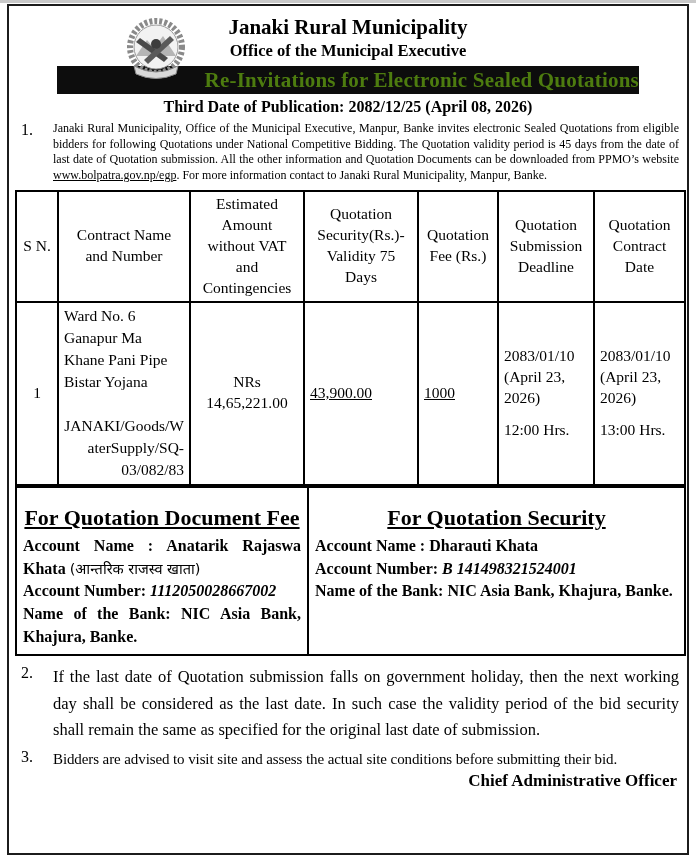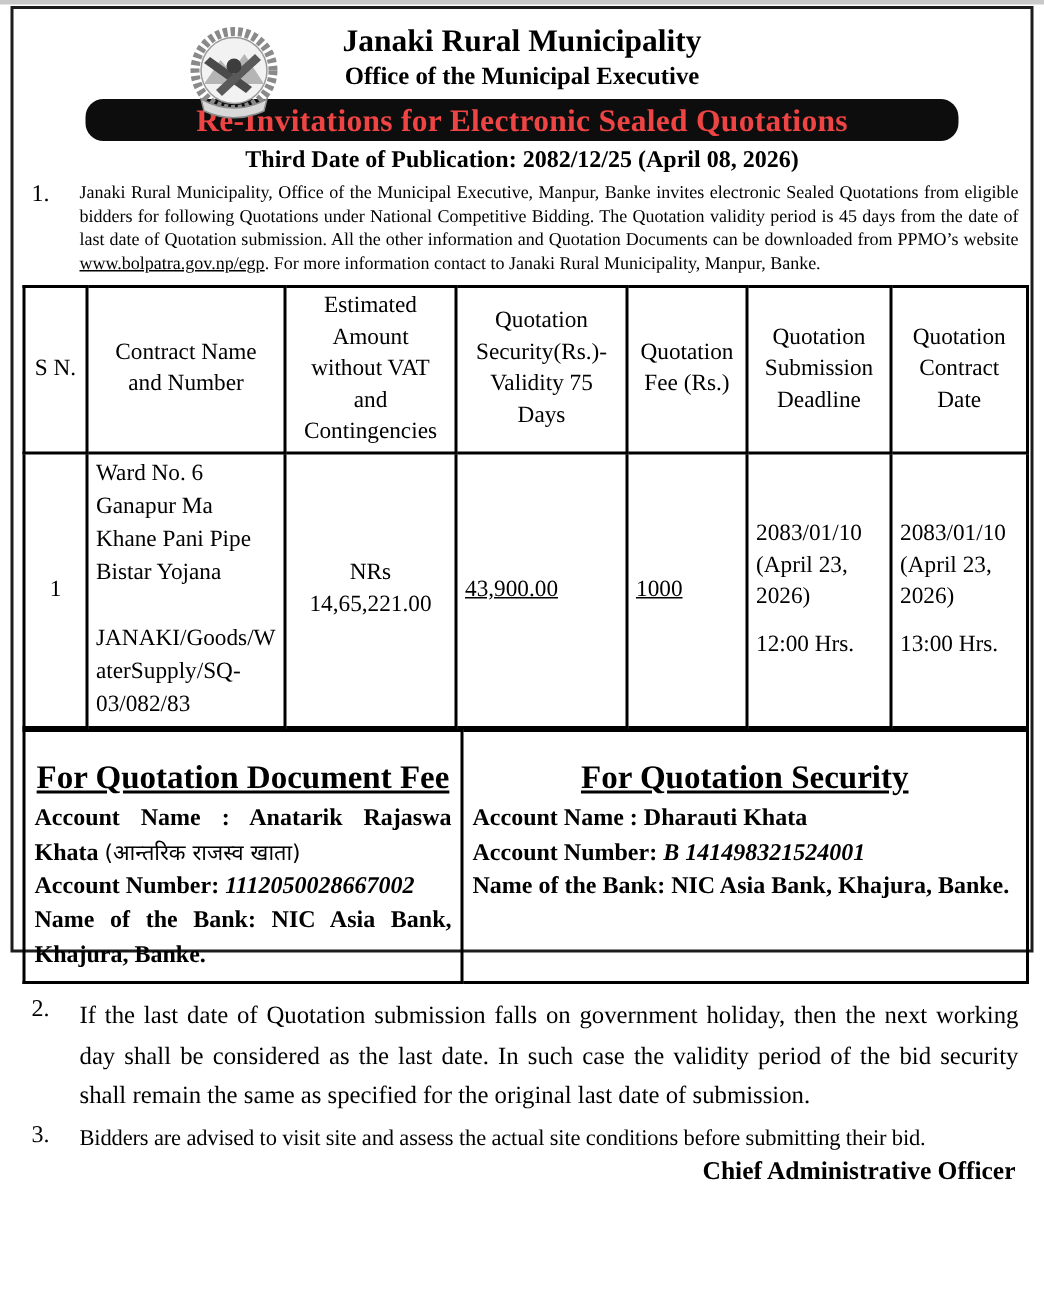--- a/index.html
+++ b/index.html
@@ -10,42 +10,41 @@
     font-family: "Liberation Serif", "DejaVu Serif", serif;
     color: #000;
     overflow: hidden;
   }
   .top-strip {
     position: absolute; top: 0; left: 0;
     width: 696px; height: 3px; background: #c9c9c9;
   }
   .page-border {
     position: absolute; top: 4px; left: 7px;
-    width: 682px; height: 631px;
+    width: 682px; height: 851px;
     border: 2px solid #1c1c1c;
     background: #fff;
     padding: 4px 6px 2px 6px;
   }
   
   .header { position: relative; text-align: center; padding-top: 4px; }
   .logo {
     position: absolute; left: 95px; top: 4px;
     width: 92px; height: 70px;
   }
   .title-main   { font-size: 21px; font-weight: bold; line-height: 1.25; }
   .title-office { font-size: 16.5px; font-weight: bold; line-height: 1.3; }
   .title-place  { font-size: 15px; font-weight: bold; line-height: 1.35; }
   .banner {
     margin: 4px auto 0 auto;
     width: 582px; height: 28px;
-    background: #0d0d0d; color: #ef4444;
+    background: #0d0d0d; color: #4d7c0f;
     font-size: 21px; font-weight: bold;
-    line-height: 28px; text-align: center;
+    line-height: 28px; text-align: right;
     letter-spacing: 0.2px;
-    border-radius: 12px;
   }
   .publication {
     margin-top: 4px;
     font-size: 16px; font-weight: bold; text-align: center;
   }
   
   .num-item { display: flex; margin-top: 5px; }
   .num-item .num { width: 38px; flex: 0 0 38px; padding-left: 6px; font-size: 16px; }
   .num-item .body { flex: 1; text-align: justify; font-size: 12px; line-height: 1.32; padding-right: 2px; }
   .link { text-decoration: underline; }
@@ -56,21 +55,21 @@
     border: 2px solid #000;
     font-weight: normal;
     font-size: 15.5px;
     padding: 2px 5px;
     vertical-align: middle;
   }
   .main-table th { text-align: center; line-height: 1.35; height: 110px; }
   .main-table td { height: 183px; }
   .cell-sn { text-align: center; }
   .cell-contract { vertical-align: top; padding-top: 6px; line-height: 1.42; }
-  .cell-contract .contract-number { display: block; margin-top: 22px; overflow-wrap: anywhere; }
+  .cell-contract .contract-number { display: block; margin-top: 22px; overflow-wrap: anywhere; text-align: right; }
   .cell-amount { text-align: center; font-weight: bold; line-height: 1.35; margin-top: 45px; }
   .cell-left { text-align: left; text-decoration: underline; }
   .cell-date { text-align: left; font-weight: bold; line-height: 1.35; }
   .cell-date .time { margin-top: 11px; }
   
   .bank-table { width: 669px; margin-top: 0px; }
   .bank-table td {
     border: 2px solid #000;
     vertical-align: top;
     padding: 8px 6px 6px 6px;

